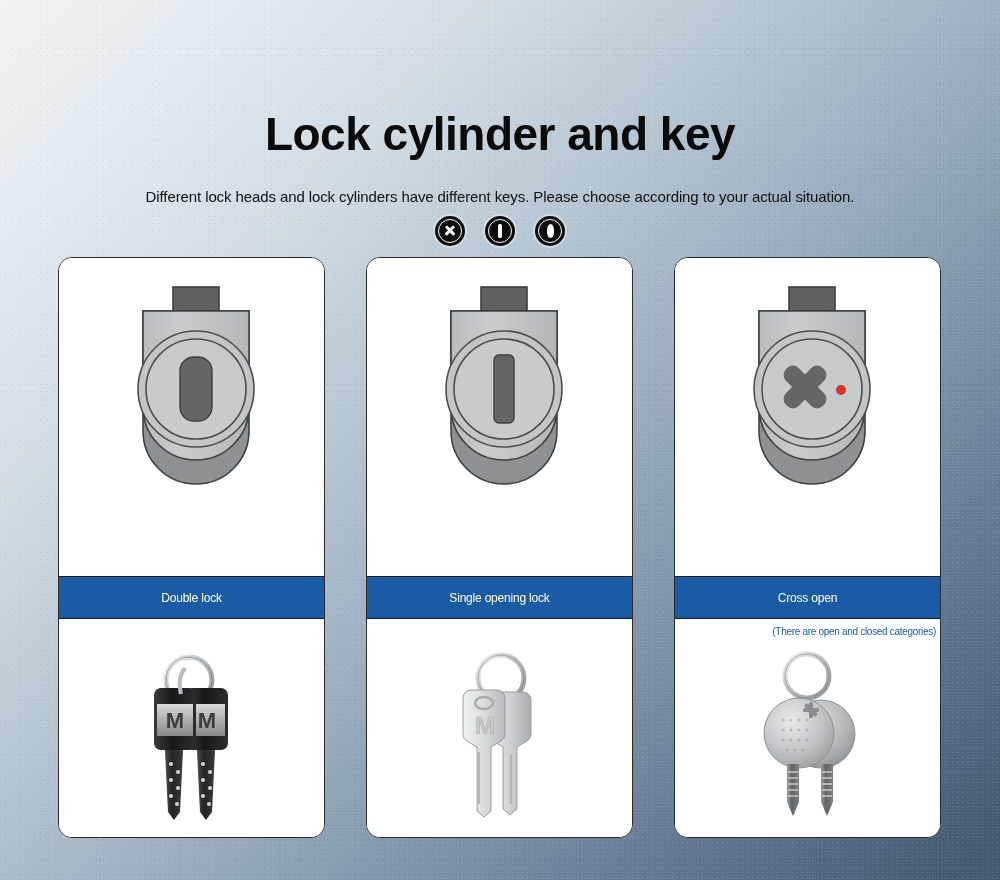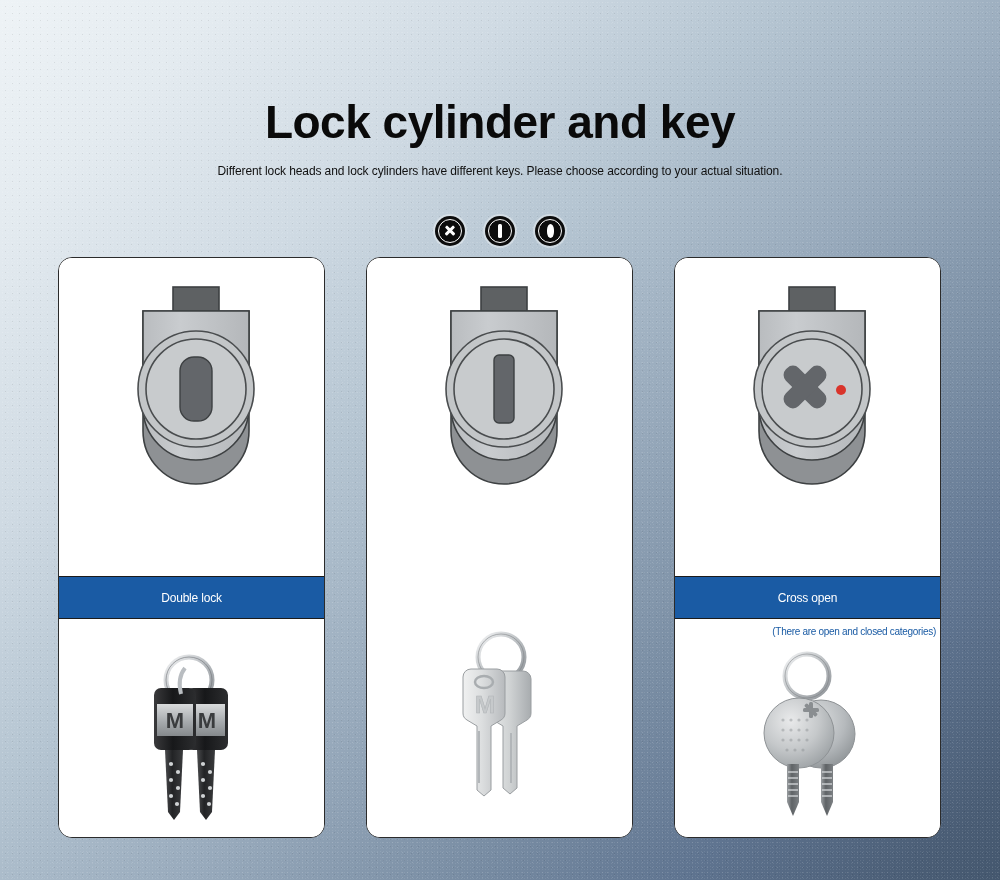--- a/index.html
+++ b/index.html
@@ -47,32 +47,32 @@
   }
 
   
   #header {
     position: absolute;
     top: 0; left: 0; right: 0;
     text-align: center;
     z-index: 3;
   }
   #title {
-    margin: 0;
+    margin: 12px;
     padding-top: 98px;
     font-size: 46px;
     font-weight: bold;
     color: #0a0a0a;
     letter-spacing: -0.5px;
     line-height: 1.05;
   }
   #subtitle {
     margin: 0;
     padding-top: 18px;
-    font-size: 12px;
+    font-size: 15px;
     color: #101010;
     letter-spacing: -0.1px;
   }
 
   
   #icon-strip {
     position: absolute;
     top: 216px;
     left: 0; right: 0;
     display: flex;
@@ -312,20 +312,21 @@
             </linearGradient>
           </defs>
           <rect x="76" y="10" width="46" height="26" fill="#5e6163" stroke="#3d4042" stroke-width="1.6"></rect>
           <path d="M46 34 h106 v120 a53 53 0 0 1 -53 53 h0 a53 53 0 0 1 -53 -53 z" fill="#8e9194" stroke="#3d4042" stroke-width="1.6"></path>
           <path d="M46 34 h106 v96 a53 53 0 0 1 -53 53 h0 a53 53 0 0 1 -53 -53 z" fill="url(#bodyg2)" stroke="#3d4042" stroke-width="1.6"></path>
           <circle cx="99" cy="112" r="58" fill="#c3c6c8" stroke="#4a4d4f" stroke-width="1.6"></circle>
           <circle cx="99" cy="112" r="50" fill="#c8cbcd" stroke="#4a4d4f" stroke-width="1.6"></circle>
           <rect x="89" y="78" width="20" height="68" rx="5" fill="#63666a" stroke="#3d4042" stroke-width="1.4"></rect>
         </svg>
       </div>
+      <div class="label-bar">Single opening lock</div>
       <div class="card-note empty"></div>
       <div class="card-key">
         <svg width="130" height="180" viewBox="0 0 130 180">
           <defs>
             <linearGradient id="ring2" x1="0" y1="0" x2="1" y2="1">
               <stop offset="0%" stop-color="#f4f5f6"></stop>
               <stop offset="50%" stop-color="#bcc0c3"></stop>
               <stop offset="100%" stop-color="#90959a"></stop>
             </linearGradient>
             <linearGradient id="sil2" x1="0" y1="0" x2="1" y2="0">

